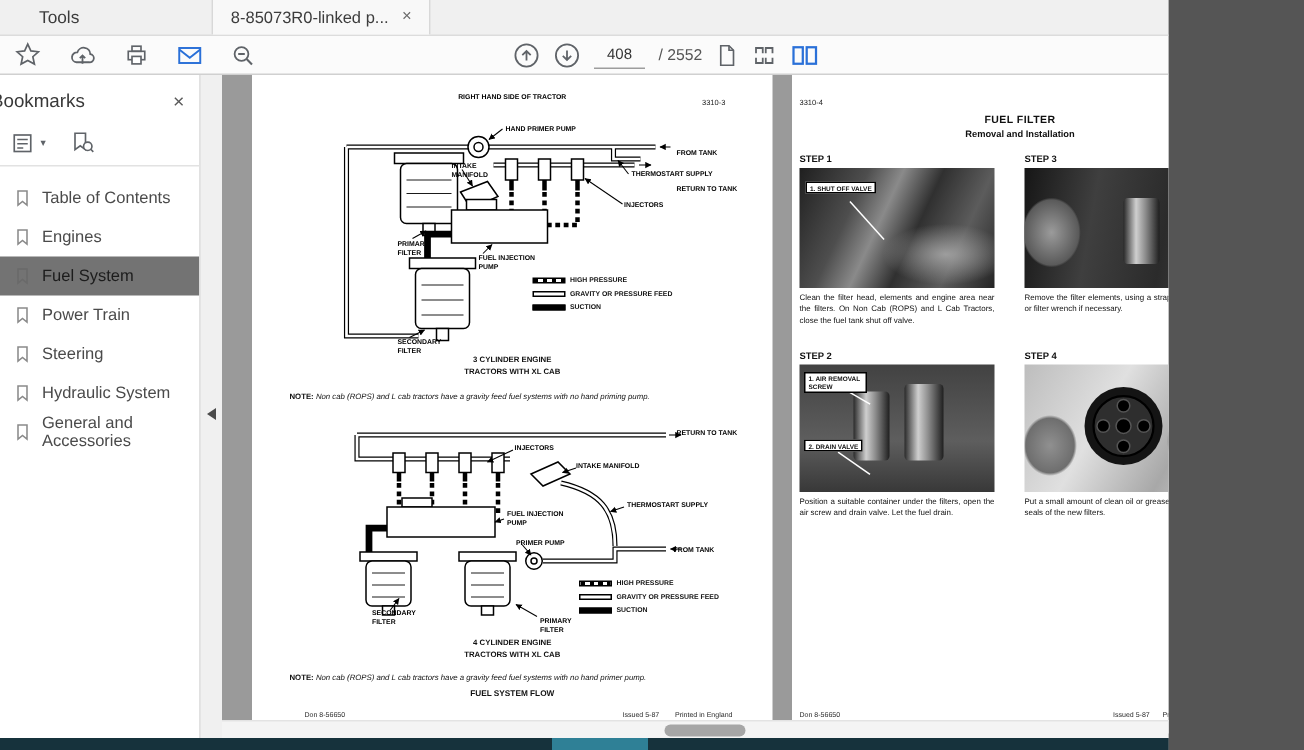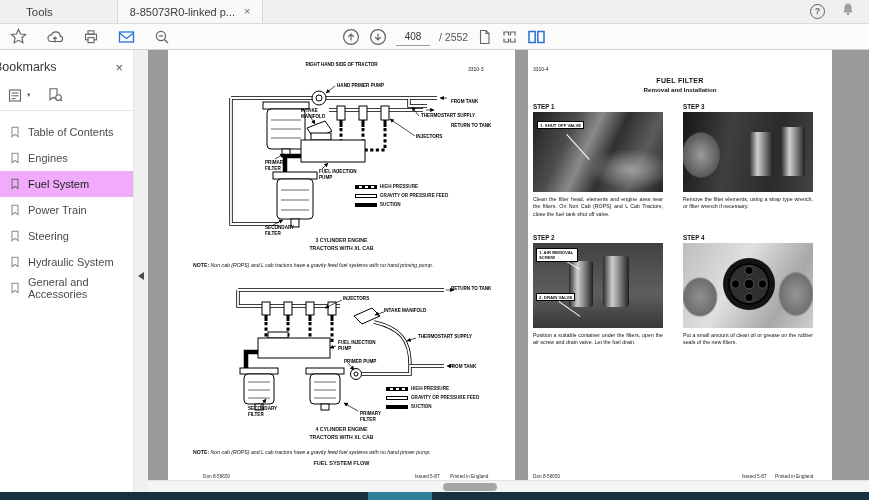--- a/index.html
+++ b/index.html
@@ -1,24 +1,24 @@
 <!DOCTYPE html>
 <html><head>
 <meta charset="utf-8">
 <style>
   html,body{margin:0;padding:0;background:#555;}
-  #app{position:relative;width:869px;height:500px;overflow:hidden;background:#9a9a9a;
+  #app{position:relative;width:779px;height:500px;overflow:hidden;background:#9a9a9a;
        font-family:"Liberation Sans",sans-serif;-webkit-font-smoothing:antialiased;}
 
   
   .tabbar{position:absolute;left:0;top:0;width:869px;height:24px;background:#f0f0f0;
           border-bottom:1px solid #dcdcdc;display:flex;align-items:stretch;box-sizing:border-box;}
   .tab{display:flex;align-items:center;font-size:11.5px;color:#3c3c3c;padding:0 12px;}
   .tab.tools{margin-left:14px;}
-  .tab.doc{margin-left:52px;background:#f8f8f8;border-left:1px solid #d8d8d8;border-right:1px solid #d8d8d8;gap:9px;font-size:11px;justify-content:flex-end;}
+  .tab.doc{margin-left:76px;background:#f8f8f8;border-left:1px solid #d8d8d8;border-right:1px solid #d8d8d8;gap:9px;font-size:11px;justify-content:flex-end;}
   .tab .close{color:#6a6a6a;font-size:11px;line-height:1;}
   .tabbar-right{margin-left:auto;display:flex;align-items:center;gap:16px;padding-right:14px;}
   .helpcircle{width:13px;height:13px;border:1.2px solid #5f6368;border-radius:50%;color:#5f6368;
               font-size:9px;line-height:13px;text-align:center;font-weight:bold;}
 
   
   .toolbar2{position:absolute;left:0;top:24px;width:869px;height:26px;background:#fbfbfb;
             border-bottom:1px solid #d0d0d0;box-sizing:border-box;}
   .tb-left{position:absolute;left:10px;top:0;height:25px;display:flex;align-items:center;gap:19px;}
   .tb-center{position:absolute;left:342px;top:0;height:25px;display:flex;align-items:center;gap:9px;}
@@ -31,21 +31,21 @@
 
   
   .sidebar{position:absolute;left:0;top:50px;width:133px;height:442px;background:#ffffff;overflow:hidden;}
   .sb-head{height:26px;display:flex;align-items:center;justify-content:space-between;padding:4px 10px 0 0;}
   .sb-title{font-size:12.5px;color:#383838;margin-left:-6px;white-space:nowrap;}
   .sb-close{color:#5a5a5a;font-size:13px;line-height:1;}
   .sb-tools{height:30px;display:flex;align-items:center;gap:16px;padding-left:8px;border-bottom:1px solid #e2e2e2;}
   .sb-caret{font-size:7px;color:#5f6368;margin-left:-12px;}
   .sb-list{padding-top:8px;}
   .sb-item{height:26px;display:flex;align-items:center;gap:8px;padding-left:10px;font-size:11px;color:#4a4a4a;cursor:default;}
-  .sb-item.active{background:#f0abfc;color:#1c1c1c;}
+  .sb-item.active{background:#737373;color:#1c1c1c;}
   .sb-item svg{flex:none;}
 
   
   .splitter{position:absolute;left:133px;top:50px;width:15px;height:442px;background:#f0f0f0;border-left:1px solid #e4e4e4;box-sizing:border-box;}
   .collapse{position:absolute;left:4px;top:222px;width:0;height:0;border-top:4px solid transparent;border-bottom:4px solid transparent;border-right:6px solid #4a4a4a;}
 
   
   .canvas{position:absolute;left:148px;top:50px;width:721px;height:442px;background:#9a9a9a;}
   .page{position:absolute;background:#ffffff;color:#111;}
   .page.left{left:20px;top:0;width:347px;height:439px;}

